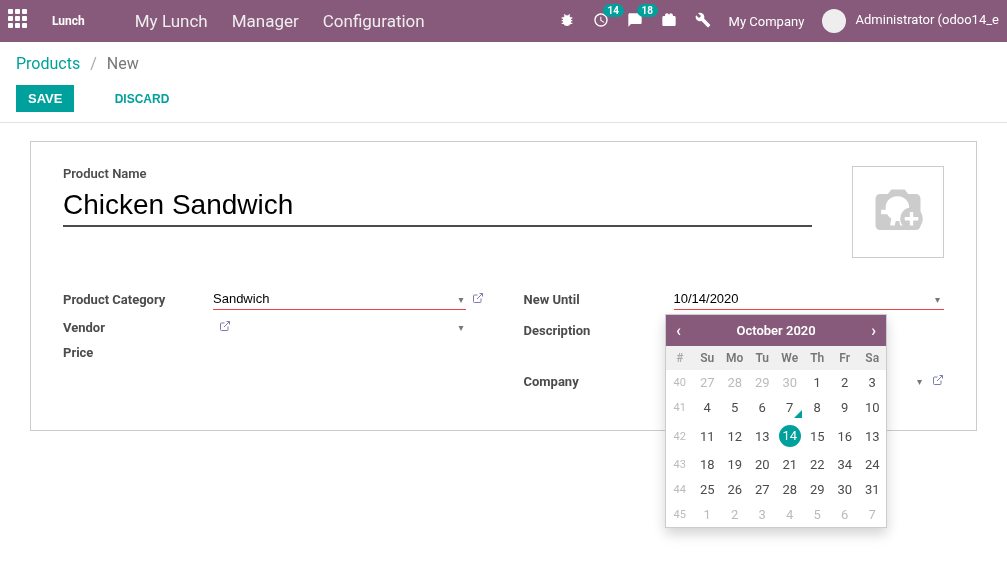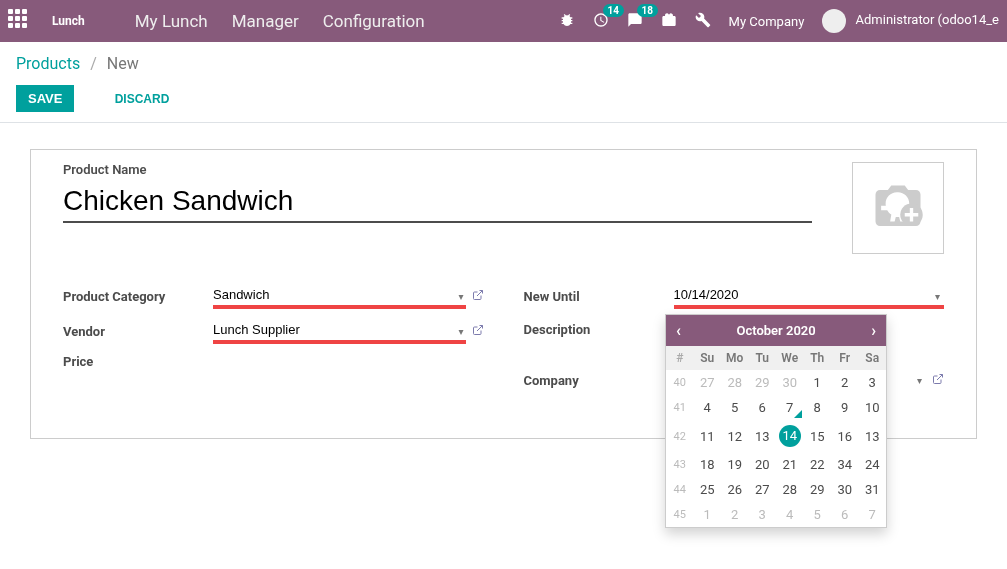--- a/index.html
+++ b/index.html
@@ -55,23 +55,23 @@
   }
   .btn-discard {
     background: none; border: none; color: #00A09D;
     font-weight: bold; font-size: 12px; cursor: pointer; padding-left: 23px;
   }
 
   .sheet-bg { padding: 18px 30px; }
   .sheet {
     background: #fff;
     border: 1px solid #ccc;
-    padding: 12px 32px;
+    padding: 24px 32px;
     max-width: 960px;
-    margin: 8px auto;
+    margin: 0 auto;
     min-height: 290px;
     position: relative;
   }
 
   .title-row { display: flex; justify-content: space-between; align-items: flex-start; margin-bottom: 30px; }
   .title-field-wrap { flex: 1; margin-right: 40px; }
   .field-label-small { font-size: 13px; color: #4c4c4c; font-weight: 600; margin-bottom: 4px; }
   .title-input {
     width: 100%;
     border: none; border-bottom: 2px solid #4c4c4c;
@@ -85,21 +85,21 @@
     cursor: pointer;
     color: #bbb;
   }
 
   .columns { display: flex; gap: 40px; }
   .col { flex: 1; }
   .form-row { display: flex; align-items: center; margin-bottom: 10px; position: relative; }
   .form-row .lbl { width: 150px; font-weight: 700; color: #4c4c4c; font-size: 13px; }
   .field {
     flex: 1;
-    border: none; border-bottom: 4px solid #ef4444;
+    border: none; border-bottom: 1px solid #ef4444;
     padding: 3px 0; font-size: 13px;
     outline: none;
     background: transparent;
   }
   .caret {
     position: absolute;
     right: 20px;
     pointer-events: none;
     font-size: 10px; color: #777;
     cursor: pointer;
@@ -255,21 +255,20 @@
           <input class="field" value="Sandwich" style="">
           <span class="caret">▾</span>
           <span class="ext-link">
             <svg width="12" height="12" viewBox="0 0 24 24" fill="none" stroke="#7c7bad" stroke-width="2">
                 <path d="M18 13v6a2 2 0 0 1-2 2H5a2 2 0 0 1-2-2V8a2 2 0 0 1 2-2h6M15 3h6v6M10 14L21 3"></path>
               </svg>
           </span>
         </div>
         <div class="form-row">
           <div class="lbl">Vendor</div>
-          <input class="field" value="Lunch Supplier" style="">
           <span class="caret">▾</span>
           <span class="ext-link">
             <svg width="12" height="12" viewBox="0 0 24 24" fill="none" stroke="#7c7bad" stroke-width="2">
                 <path d="M18 13v6a2 2 0 0 1-2 2H5a2 2 0 0 1-2-2V8a2 2 0 0 1 2-2h6M15 3h6v6M10 14L21 3"></path>
               </svg>
           </span>
         </div>
         <div class="form-row">
           <div class="lbl">Price</div>
         </div>

